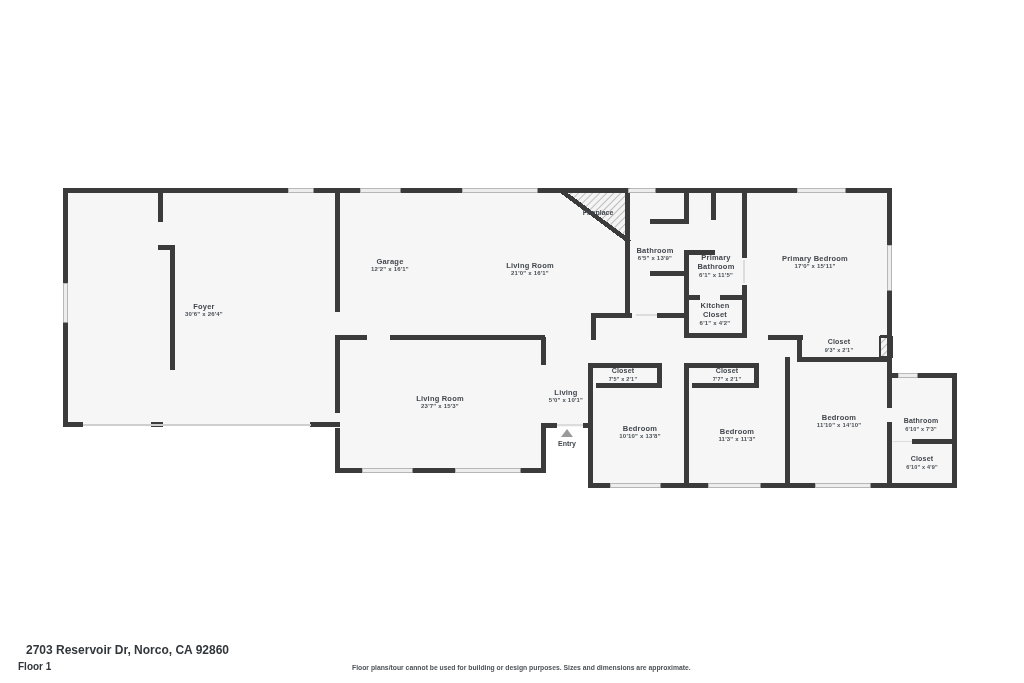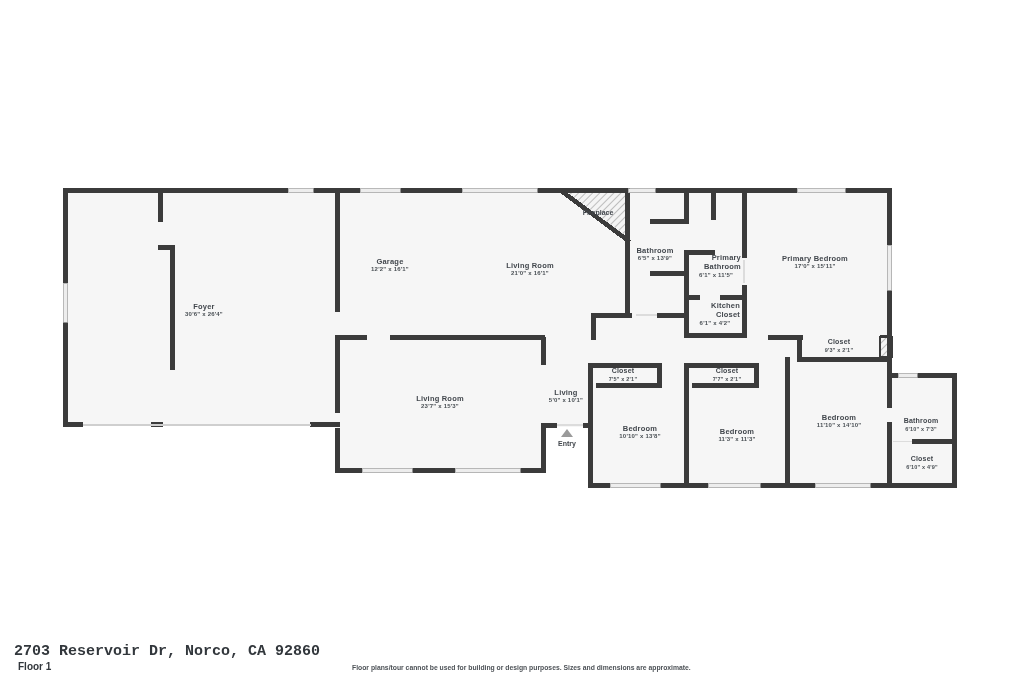--- a/index.html
+++ b/index.html
@@ -10,31 +10,31 @@
   .plan-svg{position:absolute;left:0;top:0;}
   .room-label{
     position:absolute;transform:translateX(-50%);text-align:center;
     color:#42474d;line-height:1.25;pointer-events:none;white-space:nowrap;
   }
   .room-label .room-name{font-size:7.5px;font-weight:bold;letter-spacing:.2px;}
   .room-label .room-dims{font-size:6px;font-weight:bold;color:#4a5055;letter-spacing:.2px;}
   .room-label.small .room-name{font-size:7px;}
   .room-label.small .room-dims{font-size:5.5px;}
   .room-label.wrap{white-space:normal;}
-  .room-label.wrap .room-name{width:50px;margin:0 auto;text-align:right;}
+  .room-label.wrap .room-name{width:50px;margin:0 auto;}
   .entry-tri{
     position:absolute;width:0;height:0;
     border-left:6px solid transparent;border-right:6px solid transparent;
     border-bottom:8px solid #9a9a9a;
   }
   .fireplace-label{position:absolute;transform:translateX(-50%);
     font-size:7px;font-weight:bold;color:#42474d;white-space:nowrap;}
   .entry-label{position:absolute;transform:translateX(-50%);
     font-size:7px;font-weight:bold;color:#42474d;white-space:nowrap;}
-  .footer-address{position:absolute;left:14px;top:643px;font-size:15px;font-weight:bold;color:#32373c;font-family:Liberation Mono, monospace;}
+  .footer-address{position:absolute;left:26px;top:643px;font-size:12px;font-weight:bold;color:#32373c;}
   .footer-floor{position:absolute;left:18px;top:661px;font-size:10px;font-weight:bold;color:#32373c;}
   .footer-disclaimer{position:absolute;left:352px;top:664px;font-size:6.8px;font-weight:bold;color:#4d5257;}
 </style>
 </head>
 <body>
 
 <div class="stage">
 
   <svg class="plan-svg" width="1024" height="683" viewBox="0 0 1024 683" shape-rendering="crispEdges">
     <defs>

